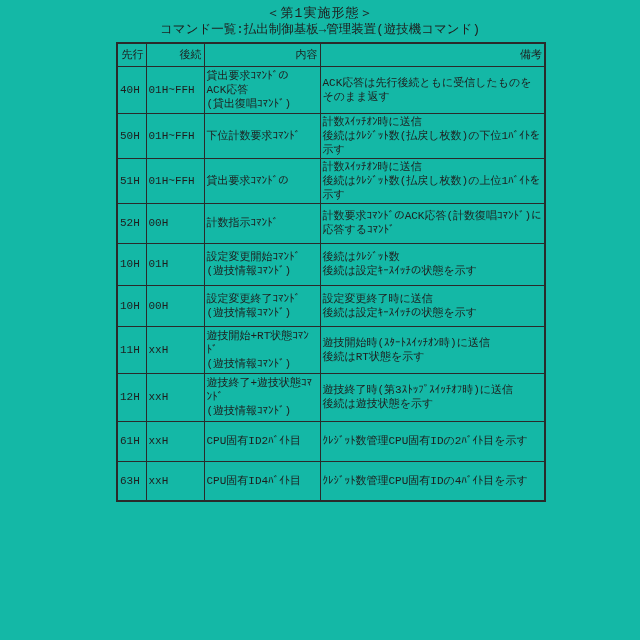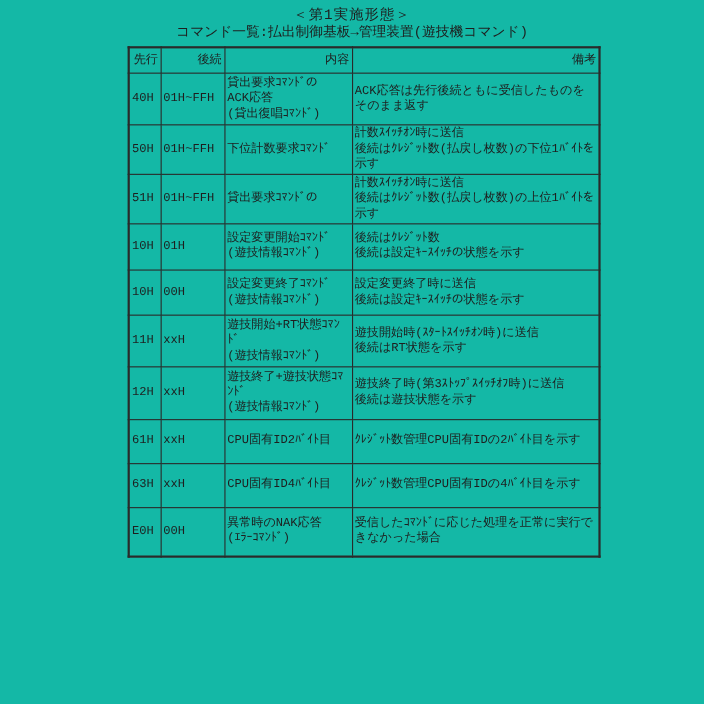--- a/index.html
+++ b/index.html
@@ -101,20 +101,26 @@
         <td class="c-text">計数ｽｲｯﾁｵﾝ時に送信
 後続はｸﾚｼﾞｯﾄ数(払戻し枚数)の下位1ﾊﾞｲﾄを示す</td>
       </tr>
       <tr style="height:45px">
         <td class="c-code">51H</td>
         <td class="c-code">01H~FFH</td>
         <td class="c-text">貸出要求ｺﾏﾝﾄﾞの</td>
         <td class="c-text">計数ｽｲｯﾁｵﾝ時に送信
 後続はｸﾚｼﾞｯﾄ数(払戻し枚数)の上位1ﾊﾞｲﾄを示す</td>
       </tr>
+      <tr style="height:40px">
+        <td class="c-code">52H</td>
+        <td class="c-code">00H</td>
+        <td class="c-text">計数指示ｺﾏﾝﾄﾞ</td>
+        <td class="c-text">計数要求ｺﾏﾝﾄﾞのACK応答(計数復唱ｺﾏﾝﾄﾞ)に応答するｺﾏﾝﾄﾞ</td>
+      </tr>
       <tr style="height:42px">
         <td class="c-code">10H</td>
         <td class="c-code">01H</td>
         <td class="c-text">設定変更開始ｺﾏﾝﾄﾞ
 (遊技情報ｺﾏﾝﾄﾞ)</td>
         <td class="c-text">後続はｸﾚｼﾞｯﾄ数
 後続は設定ｷｰｽｲｯﾁの状態を示す</td>
       </tr>
       <tr style="height:41px">
         <td class="c-code">10H</td>
@@ -145,23 +151,16 @@
         <td class="c-code">xxH</td>
         <td class="c-text">CPU固有ID2ﾊﾞｲﾄ目</td>
         <td class="c-text">ｸﾚｼﾞｯﾄ数管理CPU固有IDの2ﾊﾞｲﾄ目を示す</td>
       </tr>
       <tr style="height:40px">
         <td class="c-code">63H</td>
         <td class="c-code">xxH</td>
         <td class="c-text">CPU固有ID4ﾊﾞｲﾄ目</td>
         <td class="c-text">ｸﾚｼﾞｯﾄ数管理CPU固有IDの4ﾊﾞｲﾄ目を示す</td>
       </tr>
-      <tr style="height:45px">
-        <td class="c-code">E0H</td>
-        <td class="c-code">00H</td>
-        <td class="c-text">異常時のNAK応答
-(ｴﾗｰｺﾏﾝﾄﾞ)</td>
-        <td class="c-text">受信したｺﾏﾝﾄﾞに応じた処理を正常に実行できなかった場合</td>
-      </tr>
     </tbody>
   </table>
 
 </div>
 
 </body></html>

